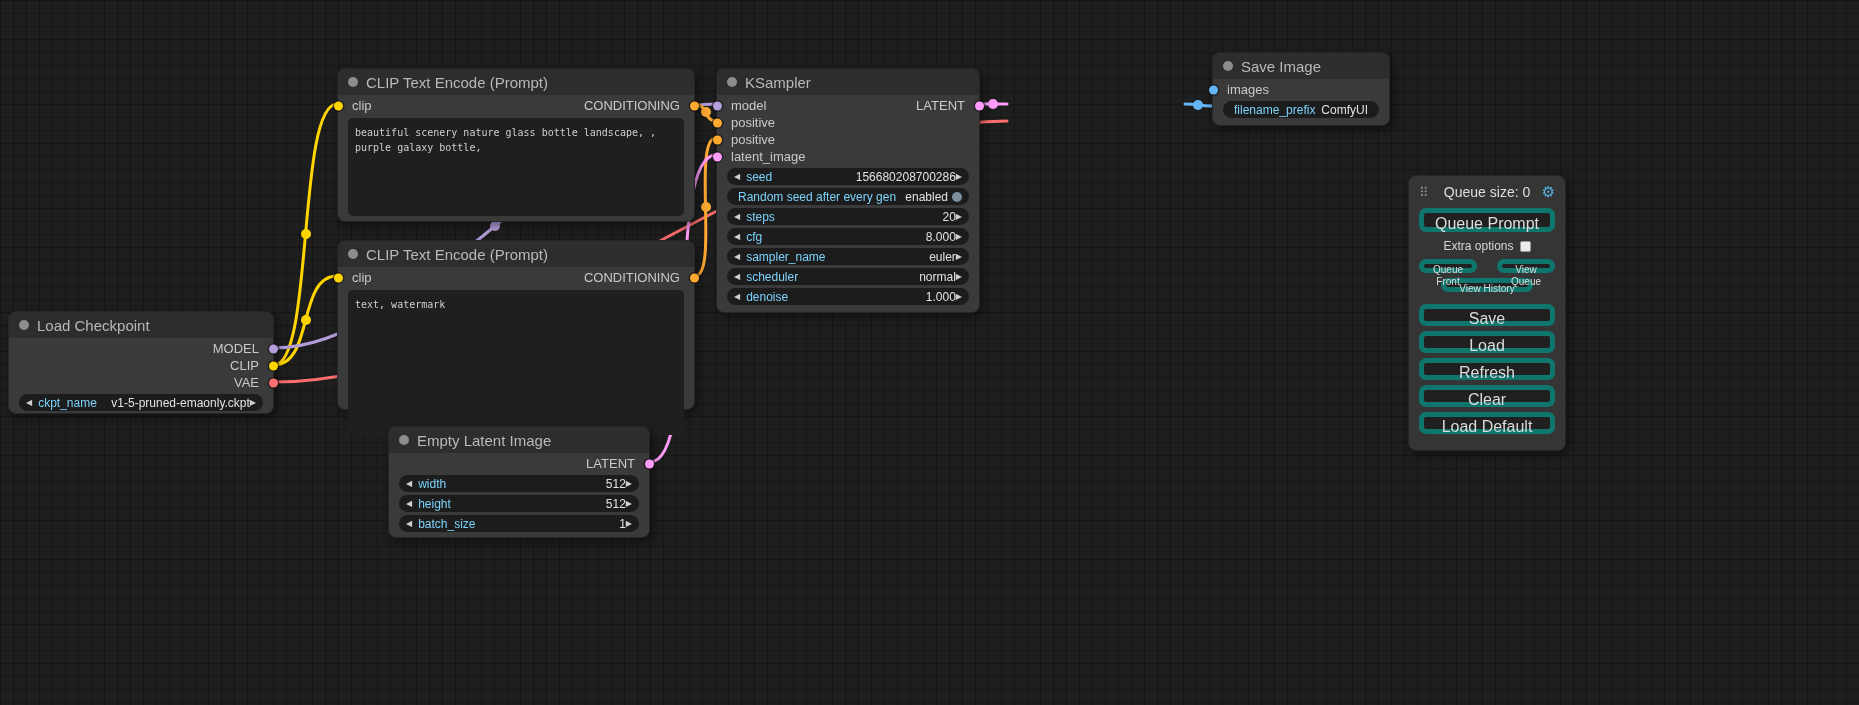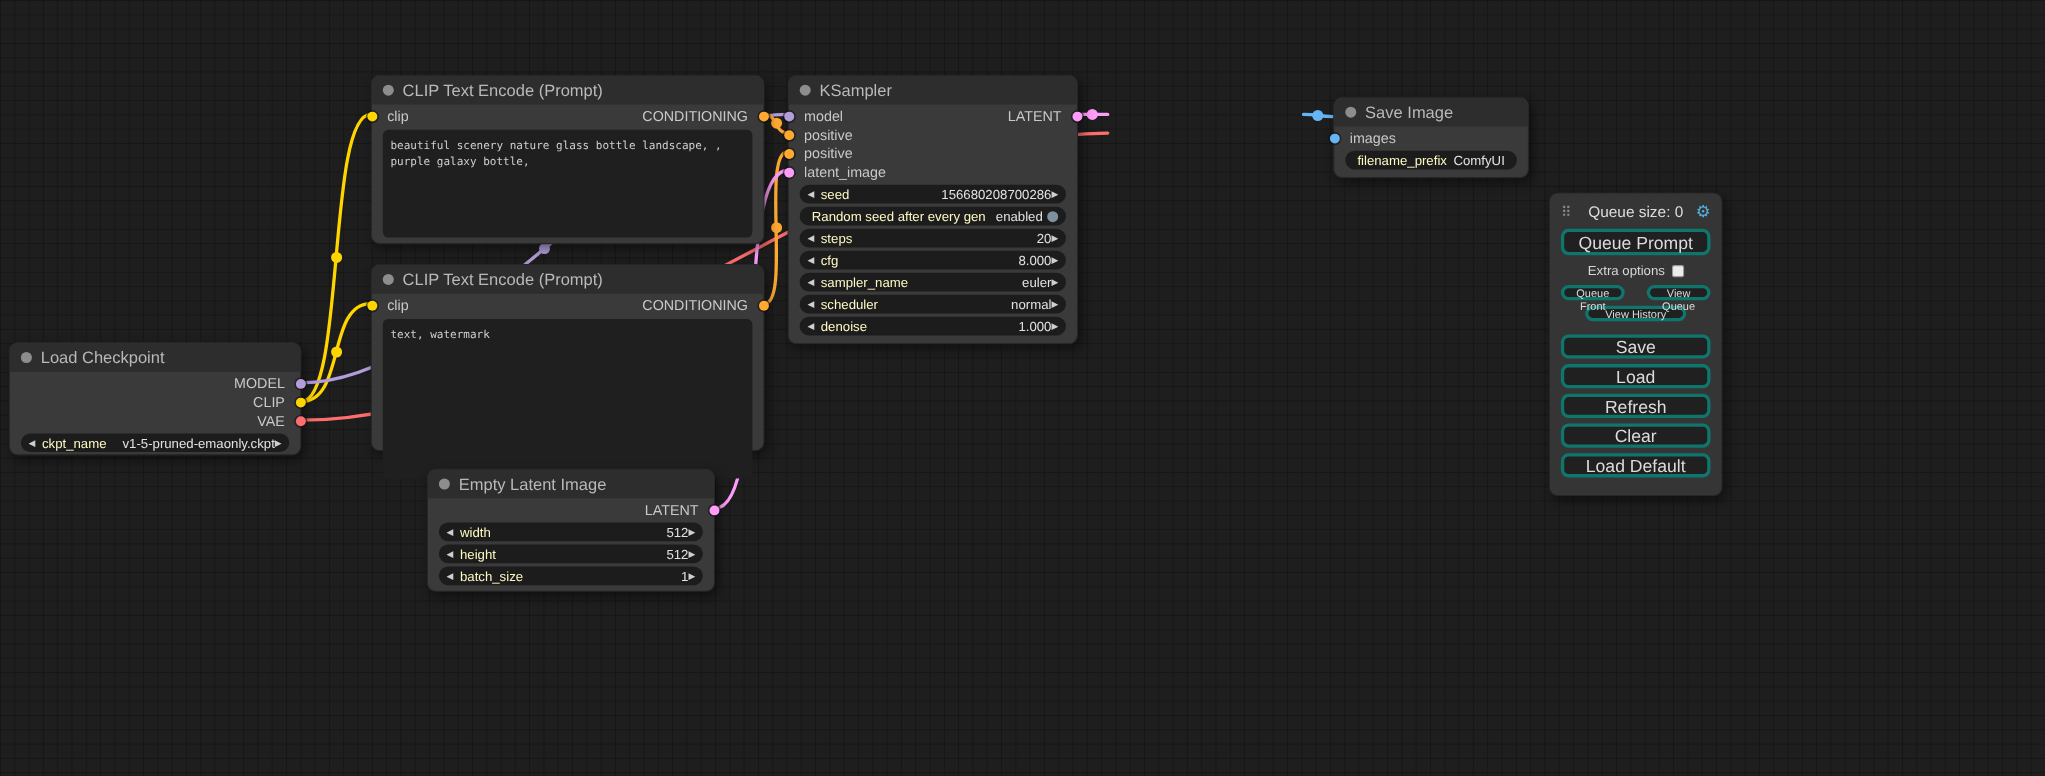--- a/index.html
+++ b/index.html
@@ -32,21 +32,21 @@
   .out-label{margin-left:auto;}
   .slot-dot{position:absolute;top:50%;transform:translateY(-50%);width:9px;height:9px;border-radius:50%;box-shadow:0 0 0 1.5px rgba(15,15,15,.55);}
   .slot-dot.in{left:-4.5px;}
   .slot-dot.out{right:-4.5px;}
 
   .widget{
     display:flex;align-items:center;height:17px;background:#1c1c1c;border-radius:9px;
     margin:3px 10px;padding:0 7px;font-size:12px;color:#c9c9c9;white-space:nowrap;
   }
   .widget .arrow{font-size:8px;color:#cfcfcf;line-height:1;}
-  .widget .w-label{margin-left:6px;color:#fef9c3;text-align:center;}
+  .widget .w-label{margin-left:6px;color:#7dd3fc;text-align:center;}
   .widget .w-value{margin-left:auto;margin-right:0;color:#e2e2e2;}
   .widget.noarrow .w-label{margin-left:4px;}
   .widget.noarrow .w-value{margin-right:4px;}
   .toggle-dot{width:10px;height:10px;border-radius:50%;flex:0 0 auto;}
 
   .prompt{
     margin:4px 10px 0;background:#1f1f1f;border-radius:5px;padding:7px 7px;
     font-family:"DejaVu Sans Mono", monospace;font-size:10px;line-height:1.5;
     color:#cfcfcf;overflow:hidden;box-sizing:border-box;
   }
@@ -55,21 +55,21 @@
     position:absolute;left:1408px;top:175px;width:158px;z-index:3;
     background:#353535;border:1px solid #262626;border-radius:8px;
     box-shadow:3px 4px 10px rgba(0,0,0,.45);box-sizing:border-box;
     padding:6px 10px 11px;
   }
   .menu-header{display:flex;align-items:center;height:20px;color:#dedede;font-size:14px;}
   .drag-handle{color:#8a8a8a;font-size:13px;margin-right:4px;cursor:move;}
   .qsize{flex:1;text-align:center;}
   .gear{color:#56b1e2;font-size:15px;}
   .btn{
-    display:block;width:100%;background:#202020;border:3px solid #0f766e;border-radius:7px;
+    display:block;width:100%;background:#202020;border:5px solid #0f766e;border-radius:7px;
     color:#dcdcdc;text-align:center;box-sizing:border-box;cursor:pointer;
     font-family:"Liberation Sans", sans-serif;
   }
   .btn.queue{height:24px;line-height:22px;font-size:16px;margin:6px 0 7px;}
   .btn.big{height:22px;line-height:20px;font-size:16px;margin:5px 0;}
   .extra{display:flex;align-items:center;justify-content:center;gap:6px;color:#d6d6d6;font-size:12px;margin:1px 0 6px;}
   .checkbox{width:11px;height:11px;background:#ececec;border:1px solid #9a9a9a;border-radius:2px;box-sizing:border-box;}
   .small-row{display:flex;gap:20px;margin-bottom:5px;}
   .btn.small{font-size:10px;height:14px;line-height:12px;flex:1;}
   .btn.vh{width:92px;margin:0 auto 12px;font-size:10px;height:14px;line-height:12px;}
@@ -254,21 +254,21 @@
       <div class="widget">
         <span class="arrow">◀</span>
         <span class="w-label">denoise</span>
         <span class="w-value">1.000</span>
         <span class="arrow">▶</span>
       </div>
     </div>
   </div>
 
 
-  <div class="node" style="left:1212px;top:88px;width:178px;height:74px">
+  <div class="node" style="left:1212px;top:52px;width:178px;height:74px">
     <div class="node-title">
       <span class="collapse-dot"></span>
       <span>Save Image</span>
     </div>
     <div class="node-body">
       <div class="slot-row">
         <span class="slot-dot in" style="background: rgb(100, 181, 246);"></span>
         <span class="in-label">images</span>
       </div>
       <div class="widget noarrow">

